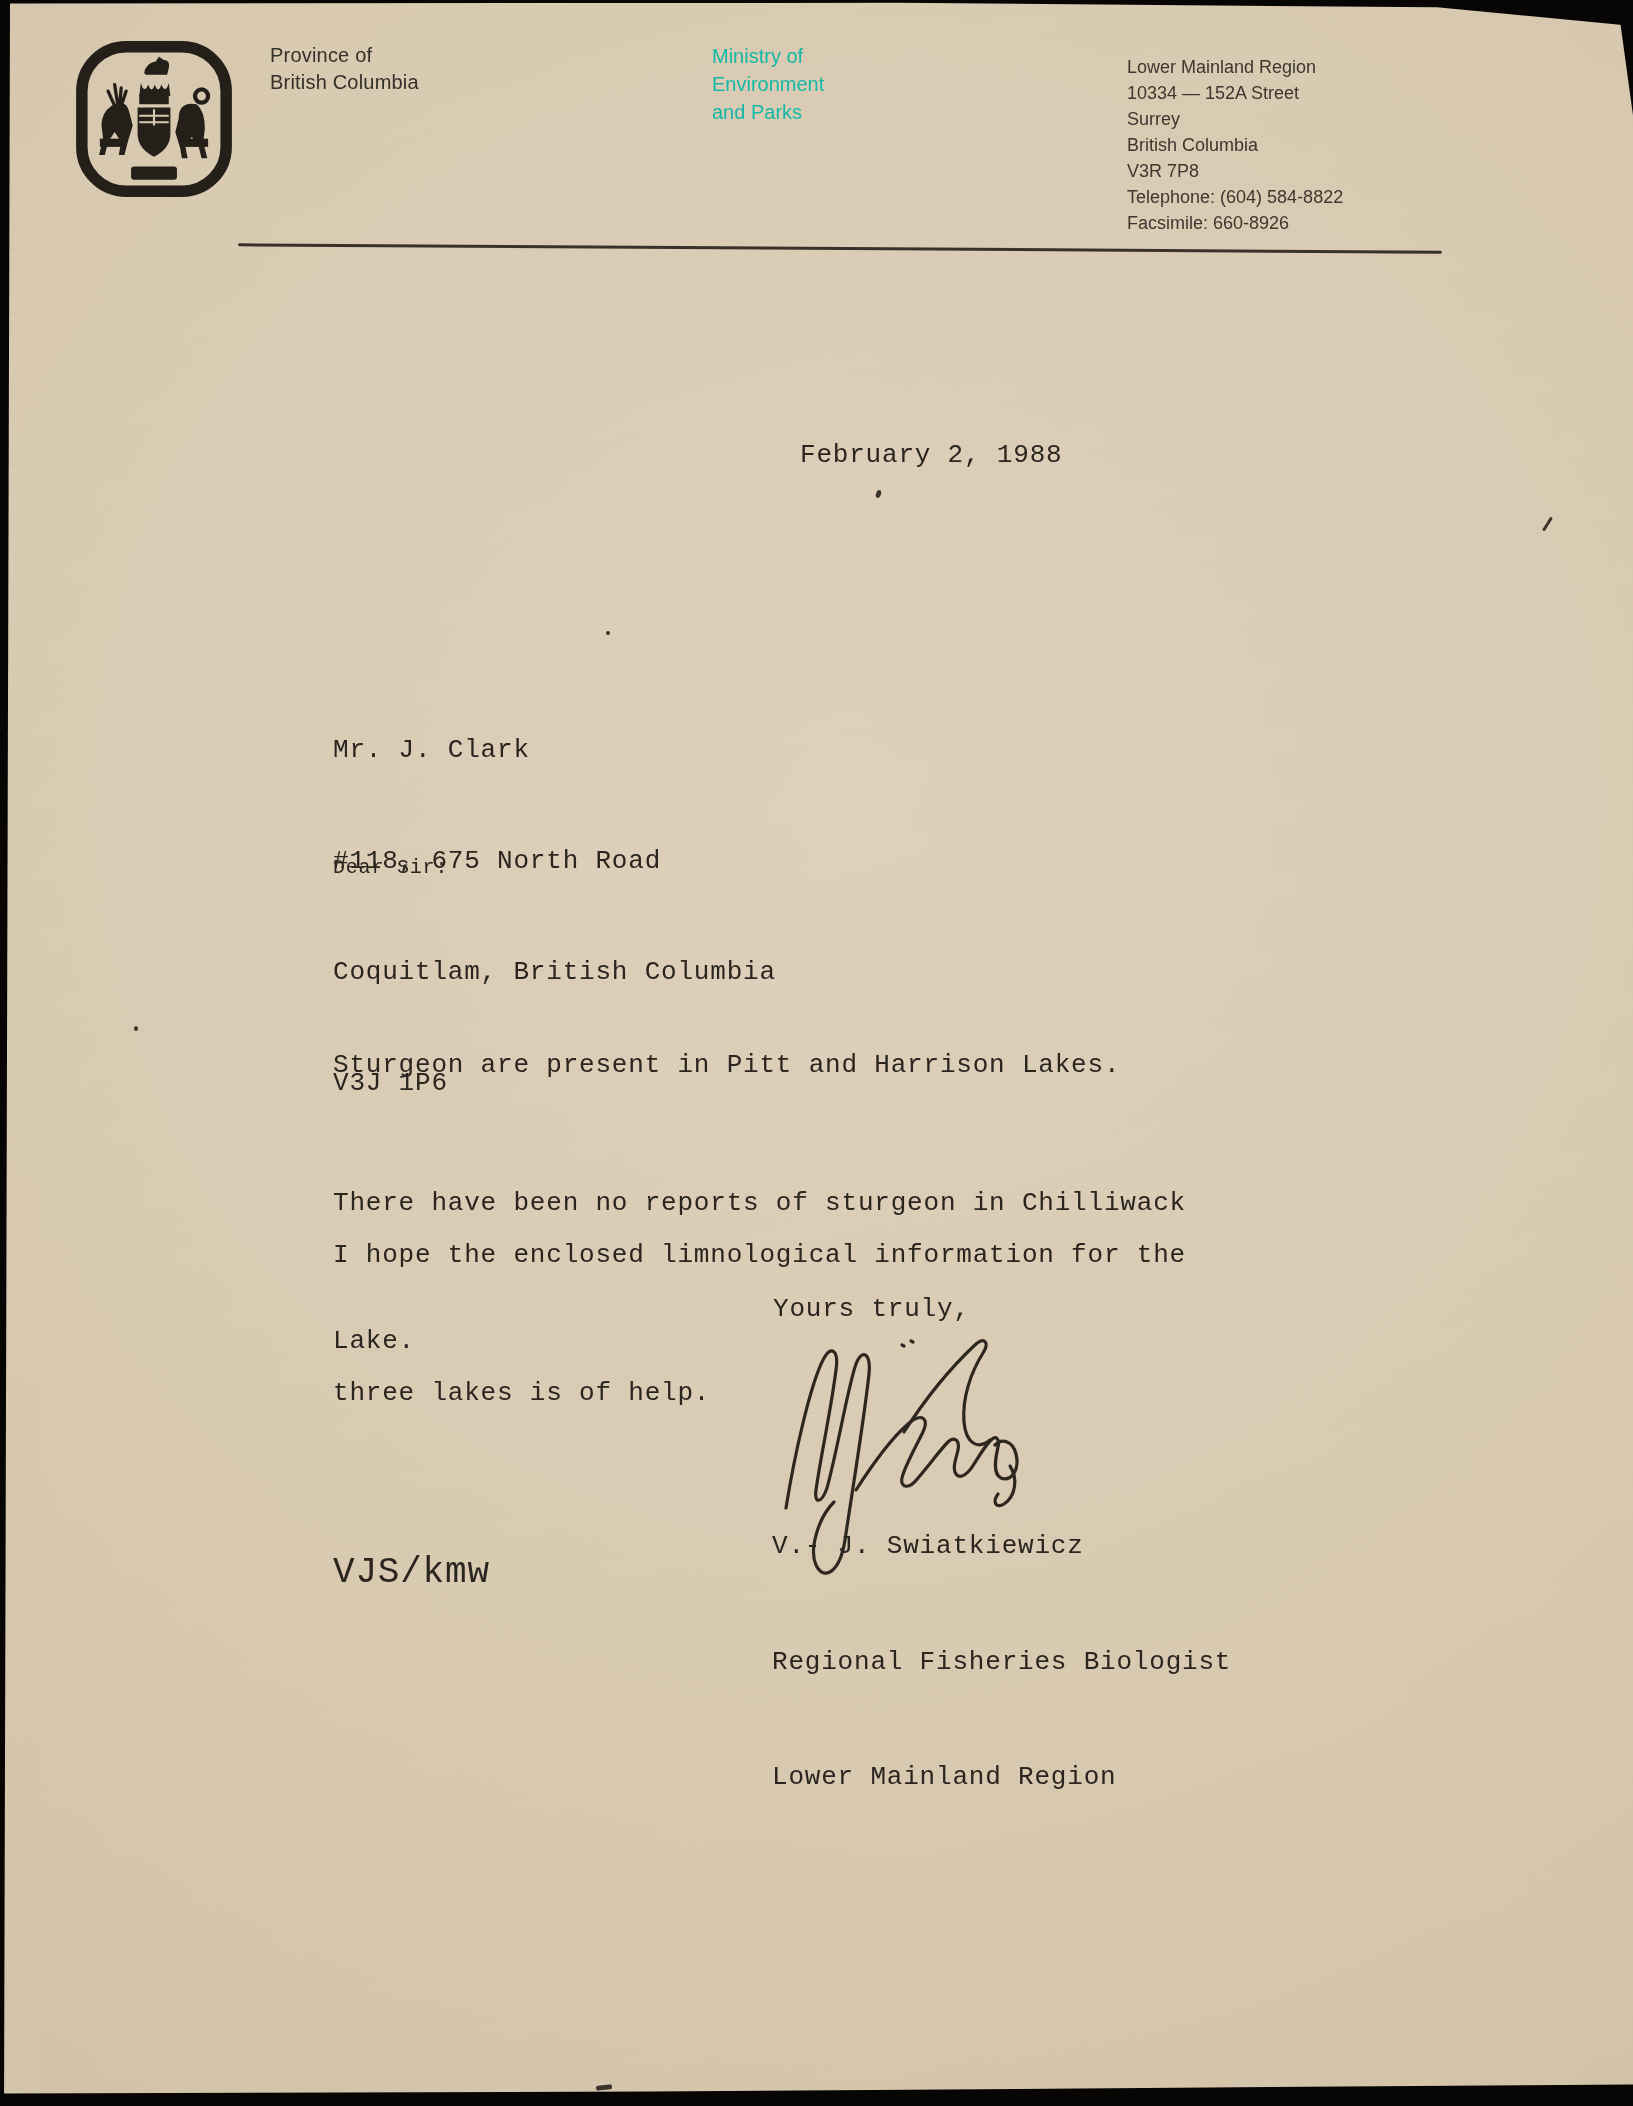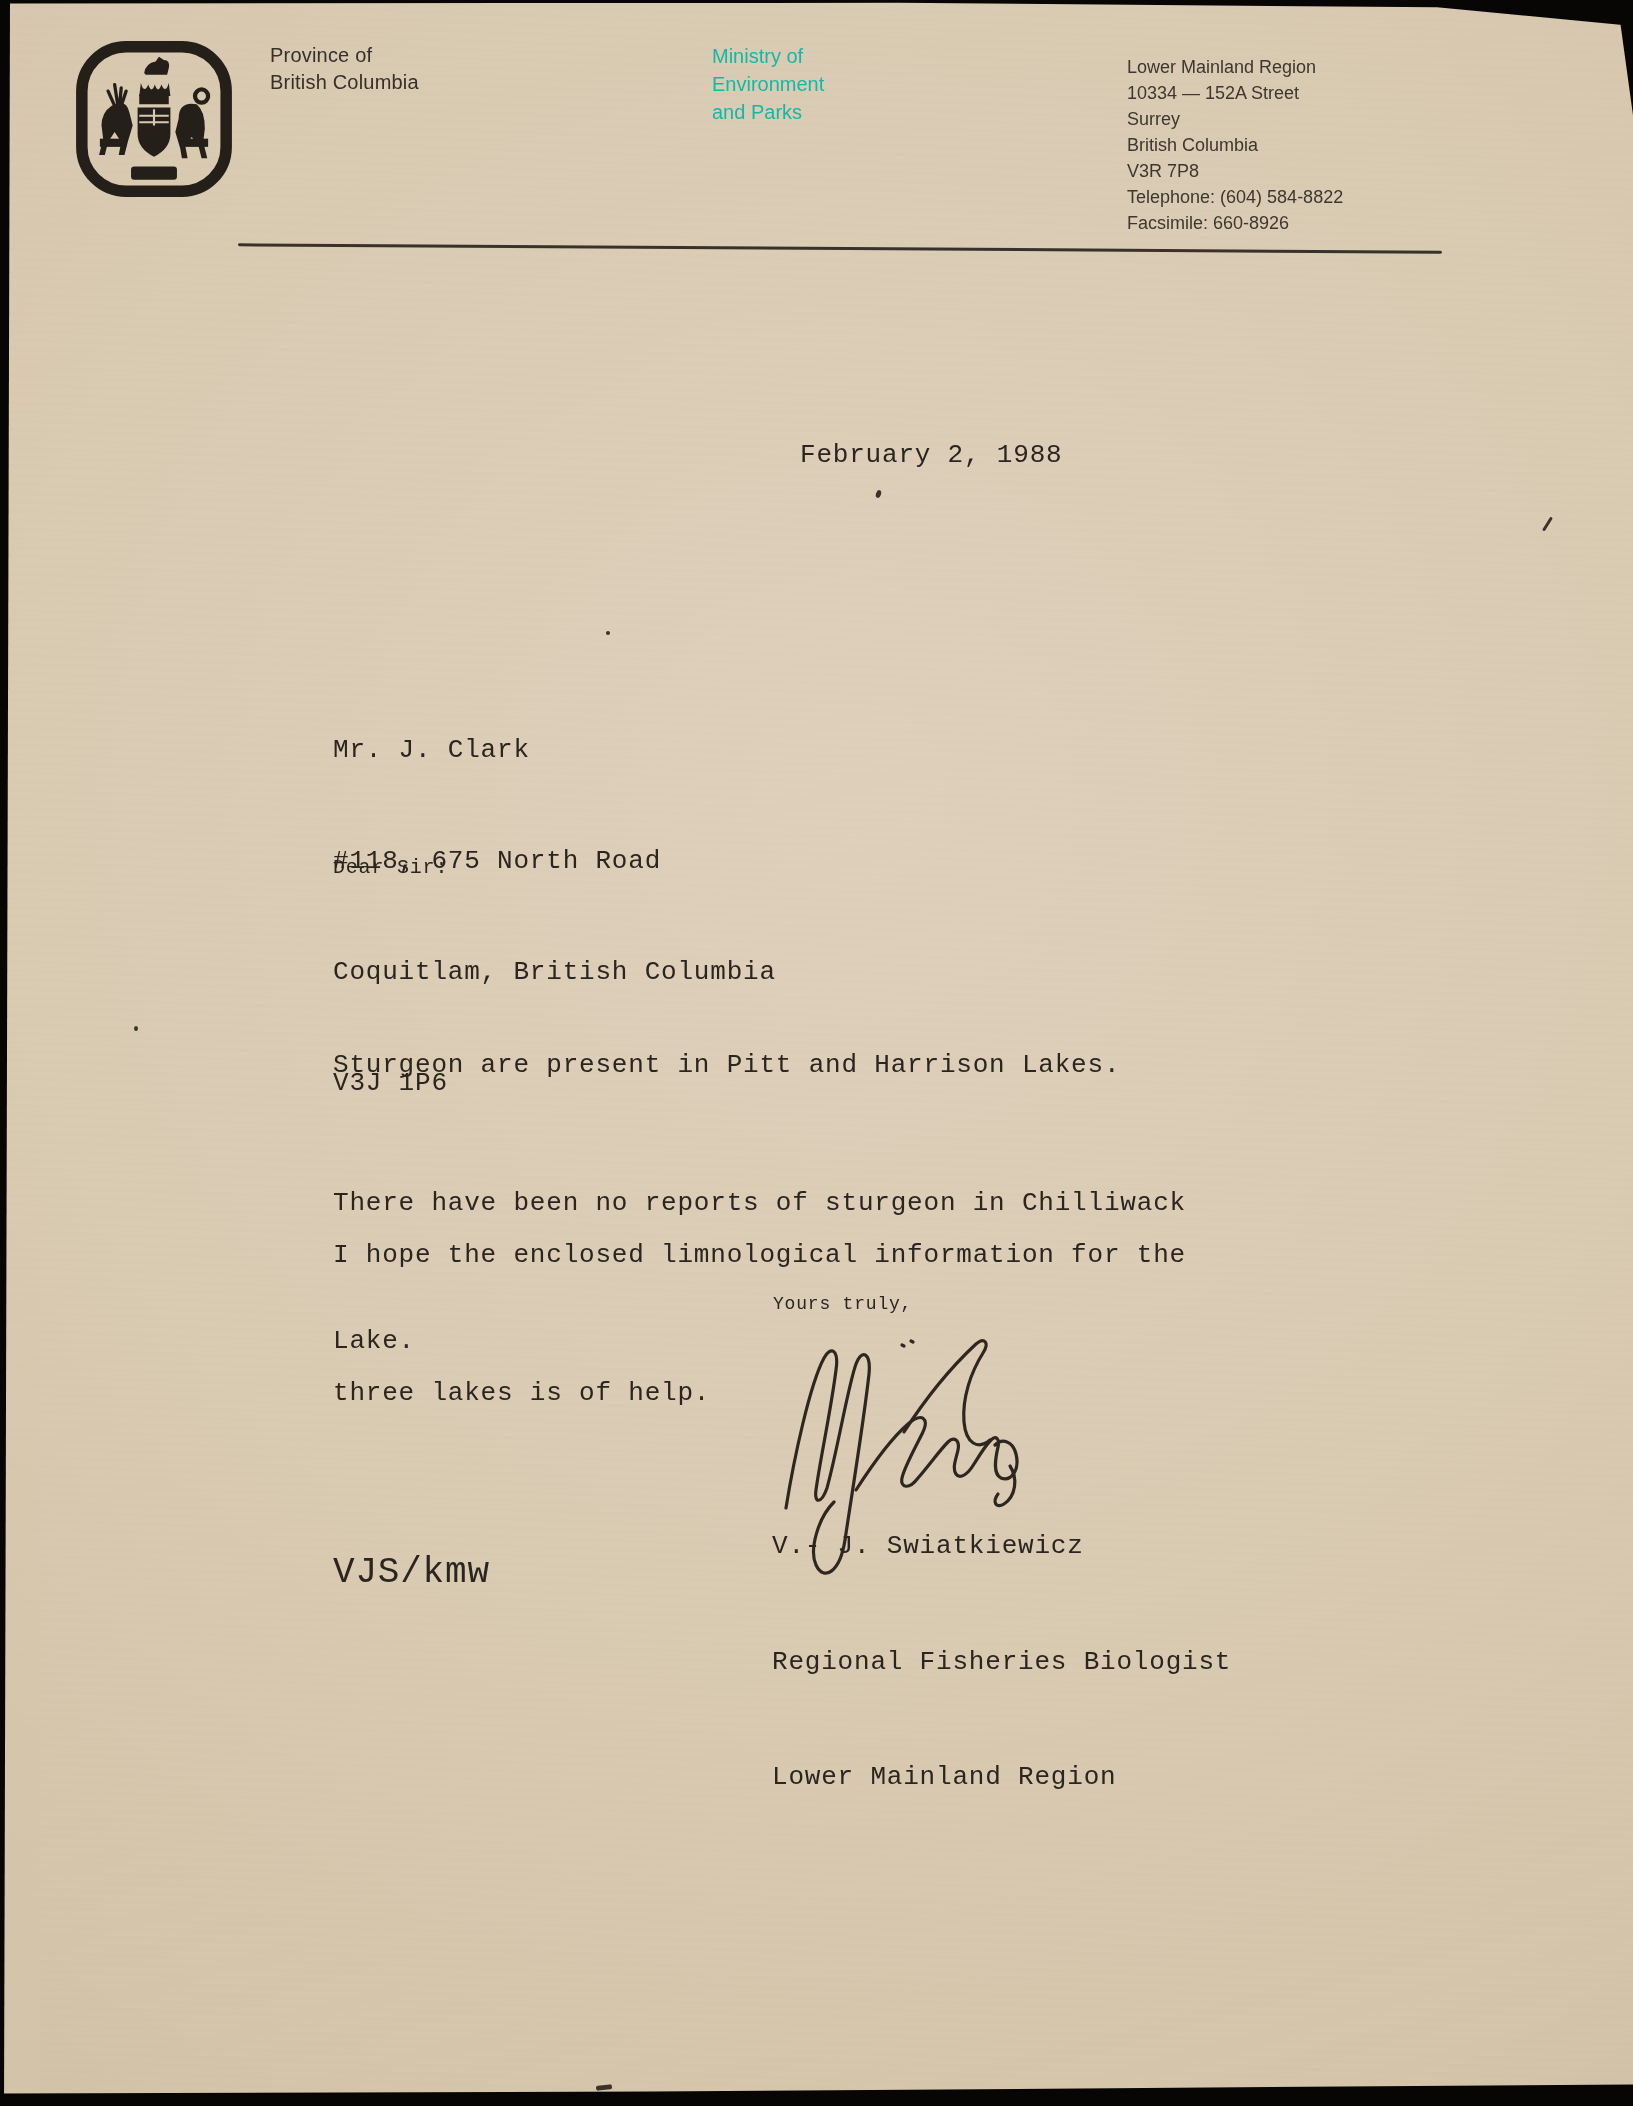--- a/index.html
+++ b/index.html
@@ -44,21 +44,21 @@
   .rule{position:absolute;left:238px;top:247px;width:1204px;height:3px;background:#38322a;
     transform:rotate(0.35deg);border-radius:2px;}
   
   .typed{font-family:"Liberation Mono","DejaVu Sans Mono",monospace;color:#2b2520;
     letter-spacing:.8px;white-space:pre;}
   .date{position:absolute;left:800px;top:440px;font-size:26px;}
   .recipient{position:absolute;left:333px;top:658px;font-size:26px;line-height:37px;}
   .salutation{position:absolute;left:333px;top:856px;font-size:20px;}
   .para1{position:absolute;left:333px;top:950px;font-size:26px;line-height:46px;}
   .para2{position:absolute;left:333px;top:1140px;font-size:26px;line-height:46px;}
-  .closing{position:absolute;left:773px;top:1294px;font-size:18px;text-align:center;}
+  .closing{position:absolute;left:773px;top:1294px;font-size:26px;text-align:center;}
   .sigblock{position:absolute;left:772px;top:1450px;font-size:26px;line-height:38.5px;}
   .reference{position:absolute;left:333px;top:1552px;font-size:36px;}
   .signature{position:absolute;left:752px;top:1318px;width:290px;height:270px;}
   
   .speck{position:absolute;background:#3a332b;border-radius:50%;}
   .s1{left:876px;top:490px;width:5px;height:8px;transform:rotate(18deg);}
   .s2{left:606px;top:631px;width:4px;height:4px;}
   .s3{left:1546px;top:516px;width:3px;height:16px;border-radius:2px;transform:rotate(32deg);}
   .s4{left:596px;top:2085px;width:16px;height:5px;border-radius:2px;transform:rotate(-6deg);}
   .s5{left:134px;top:1026px;width:4px;height:5px;}

